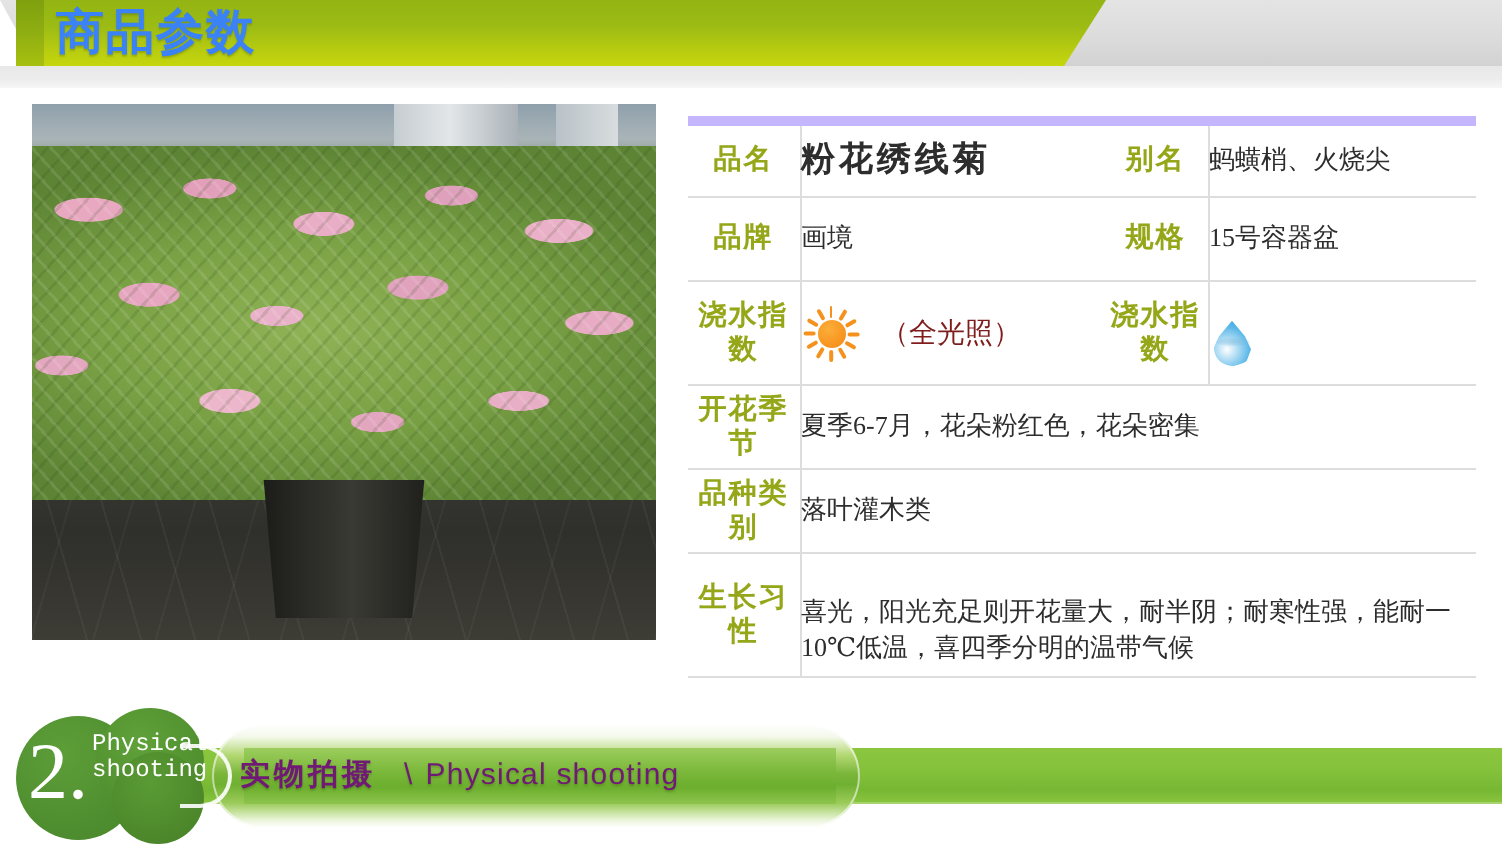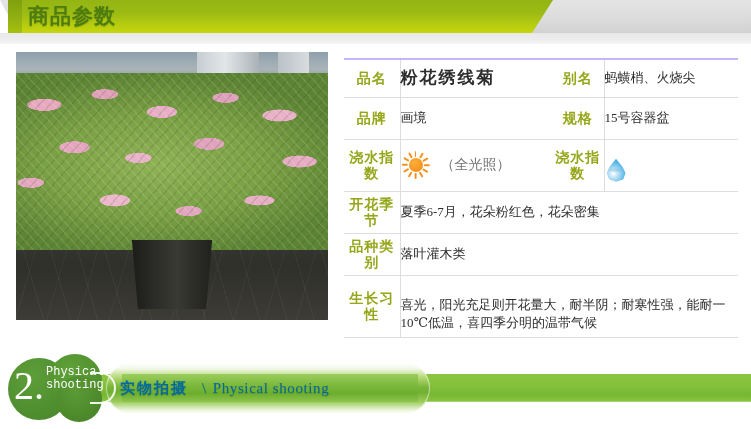--- a/index.html
+++ b/index.html
@@ -50,23 +50,23 @@
     position: absolute;
     left: 0; top: 33px;
     width: 751px; height: 11px;
     background: linear-gradient(to bottom, #e8e8e8 0%, #ededed 60%, #f6f6f6 100%);
   }
   .header-title {
     position: absolute;
     left: 28px; top: 1px;
     height: 37px;
     line-height: 31px;
-    color: #4d7c0f;
+    color: #3b82f6;
     font-family: "DejaVu Sans", "Liberation Sans", sans-serif;
-    font-size: 21px;
+    font-size: 24px;
     font-weight: bold;
     letter-spacing: 1px;
     white-space: nowrap;
     text-shadow: 0 1px 1px rgba(80,100,10,0.35);
   }
   .header-subtitle {
     position: absolute;
     left: 138px; top: 3px;
     height: 29px;
     line-height: 29px;
@@ -151,21 +151,21 @@
     left: 344px; top: 58px;
     width: 394px;
     border-collapse: collapse;
     table-layout: fixed;
   }
   .spec-table td {
     border-bottom: 1px solid #dddddd;
     padding: 0;
     vertical-align: middle;
   }
-  .spec-table tr:first-child td { border-top: 2px solid #c4b5fd; }
+  .spec-table tr:first-child td { border-top: 5px solid #c4b5fd; }
   .lbl {
     color: #95a718;
     font-family: "DejaVu Sans", "Liberation Sans", sans-serif;
     font-size: 14px;
     font-weight: bold;
     text-align: center;
     letter-spacing: 1px;
     line-height: 1.15;
     padding: 5px 2px;
   }
@@ -209,22 +209,22 @@
   .sun-icon i {
     position: absolute;
     left: 14.2px; top: 1px;
     width: 1.6px; height: 6px;
     background: #f5921d;
     transform-origin: 0.8px 14px;
     display: block;
     border-radius: 1px;
   }
   .sun-label {
-    color: #737373;
-    font-family: Liberation Serif, serif;
+    color: #7f1d1d;
+    font-family: Liberation Sans, sans-serif;
     font-size: 14px;
     white-space: nowrap;
   }
   
   .drop-icon {
     position: relative;
     width: 22px; height: 28px;
     margin-left: 2px;
   }
   .drop-body {
@@ -270,23 +270,23 @@
   .pill-inner {
     position: absolute;
     left: 122px; top: 22px;
     width: 296px; height: 28px;
     background: linear-gradient(to bottom, #9ccd5d 0%, #7cb93c 40%, #6cae2d 70%, #8ec44e 100%);
   }
   .pill-text {
     position: absolute;
     left: 120px; top: 22px;
     height: 28px; line-height: 28px;
-    color: #0369a1;
+    color: #701a75;
     font-size: 15px;
-    font-family: Liberation Serif, serif;
+    font-family: Liberation Sans, sans-serif;
     white-space: nowrap;
     letter-spacing: 0.6px;
     text-shadow: 0 1px 1px rgba(60,100,20,0.35);
     z-index: 6;
     text-align: right;
   }
   .pill-text .cn { font-weight: bold; letter-spacing: 2px; }
   .pill-text .sep { padding: 0 6px 0 14px; }
   .badge {
     position: absolute;

